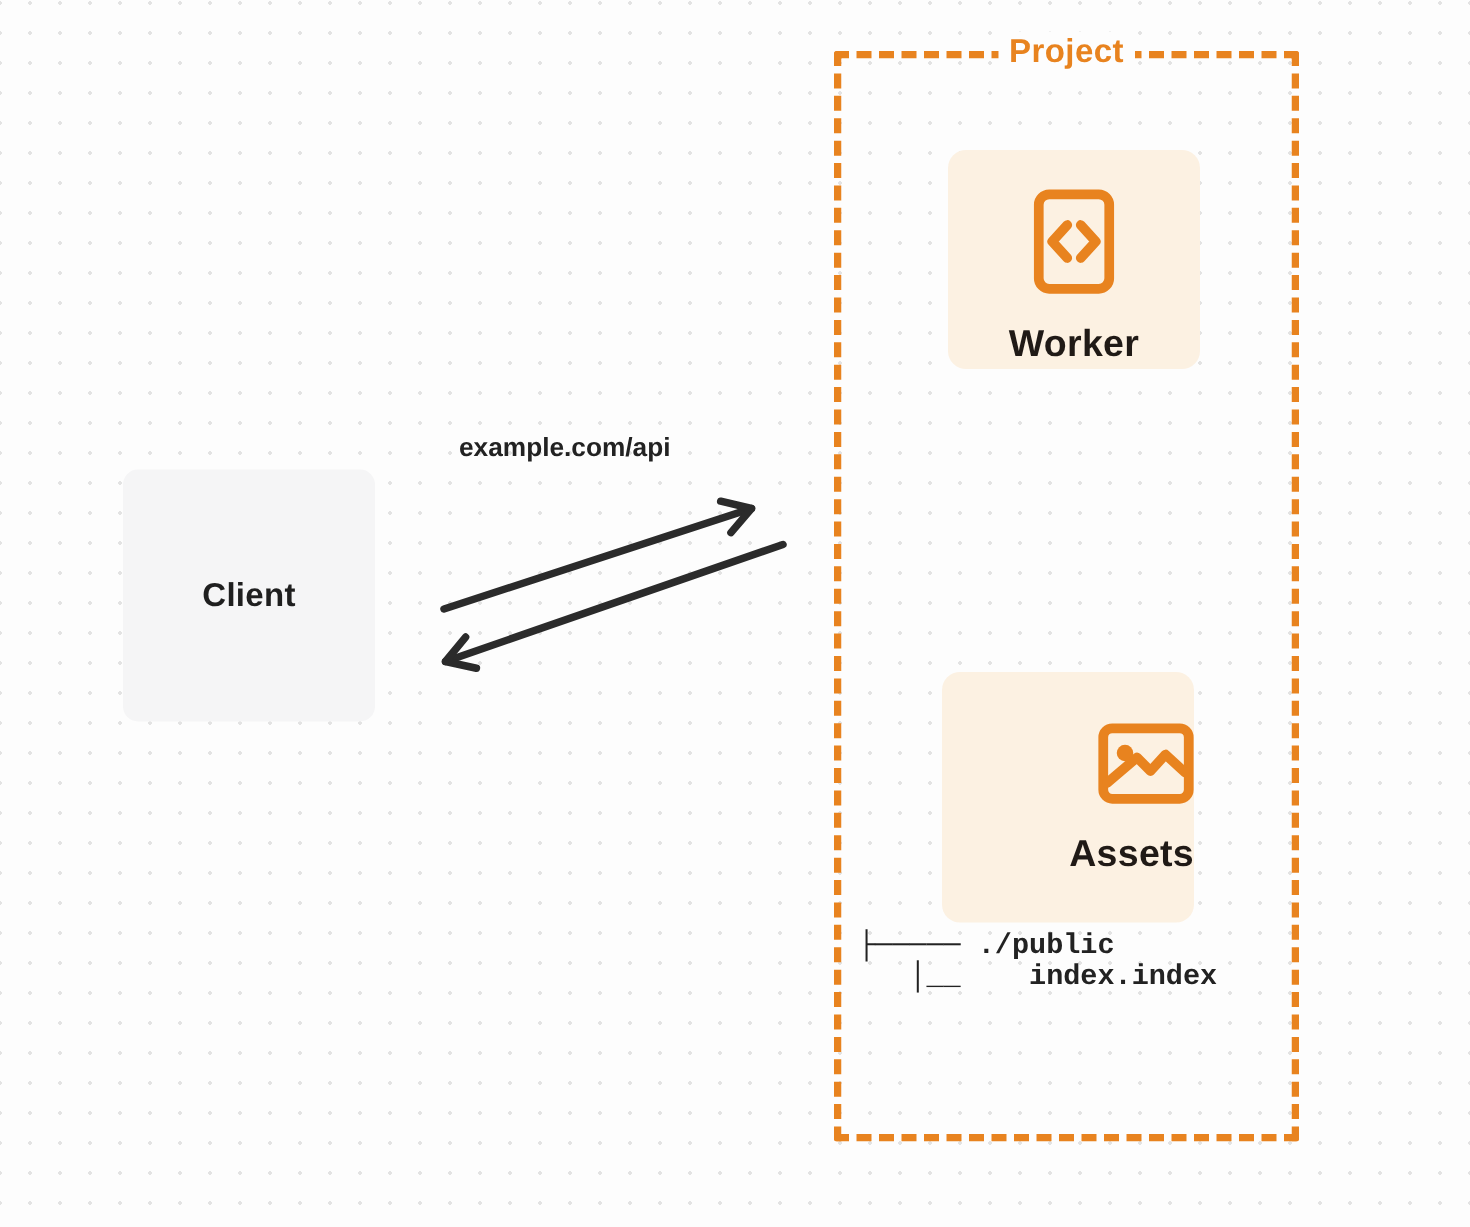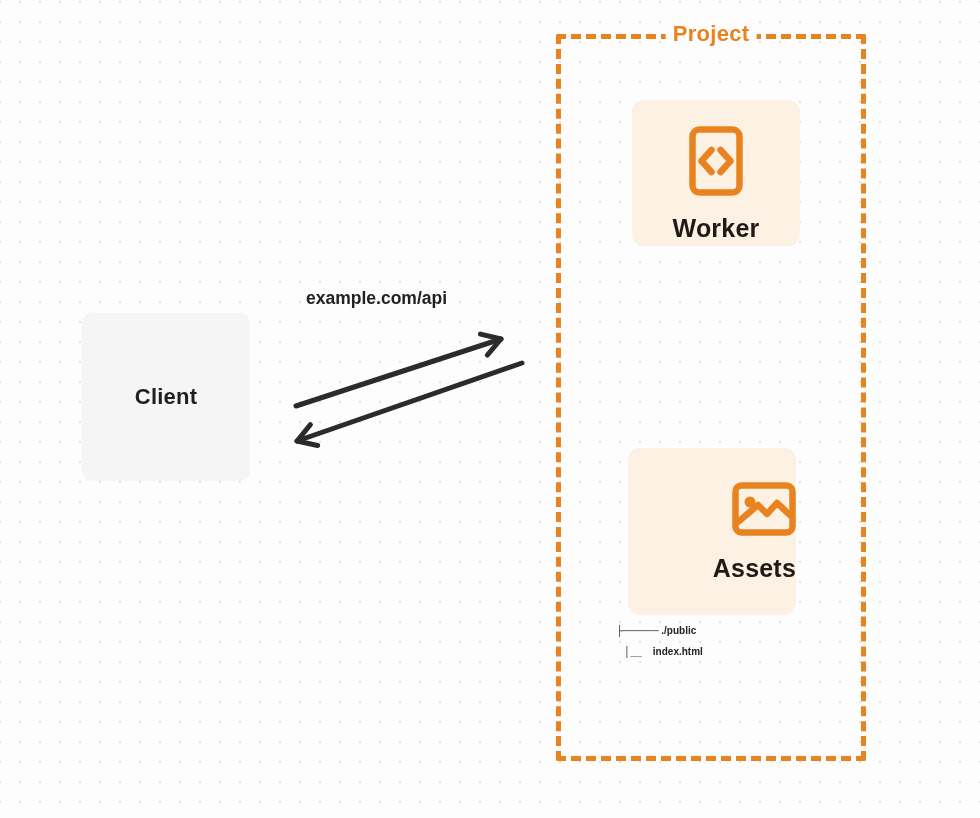--- a/index.html
+++ b/index.html
@@ -108,24 +108,24 @@
     margin-top: 14px;
     font-size: 25px;
     font-weight: 700;
     color: #201A16;
     letter-spacing: 0.2px;
   }
 
   
   .file-tree {
     position: absolute;
-    left: 616px;
+    left: 572px;
     top: 620px;
-    font-family: Liberation Sans, sans-serif;
-    font-size: 10px;
+    font-family: Liberation Mono, monospace;
+    font-size: 19px;
     font-weight: 700;
     color: #222222;
     line-height: 21px;
   }
   .file-tree .tree-line {
     white-space: pre;
   }
 </style>
 </head>
 <body>
@@ -169,16 +169,16 @@
         <rect x="3.5" y="3.5" width="57" height="47" rx="6" fill="none" stroke="#E8831F" stroke-width="6.5"></rect>
         <circle cx="18" cy="20" r="5.5" fill="#E8831F"></circle>
         <path d="M6 40 L26 23 L35 32 L45 21 L58 33" fill="none" stroke="#E8831F" stroke-width="6.5" stroke-linecap="round" stroke-linejoin="round"></path>
       </svg>
     </span>
     <span class="label">Assets</span>
   </div>
 
   <div class="file-tree">
     <div class="tree-line">├───── ./public</div>
-    <div class="tree-line">   │__    index.html</div>
+    <div class="tree-line">   │__    index.index</div>
   </div>
 
 </div>
 
 </body></html>

